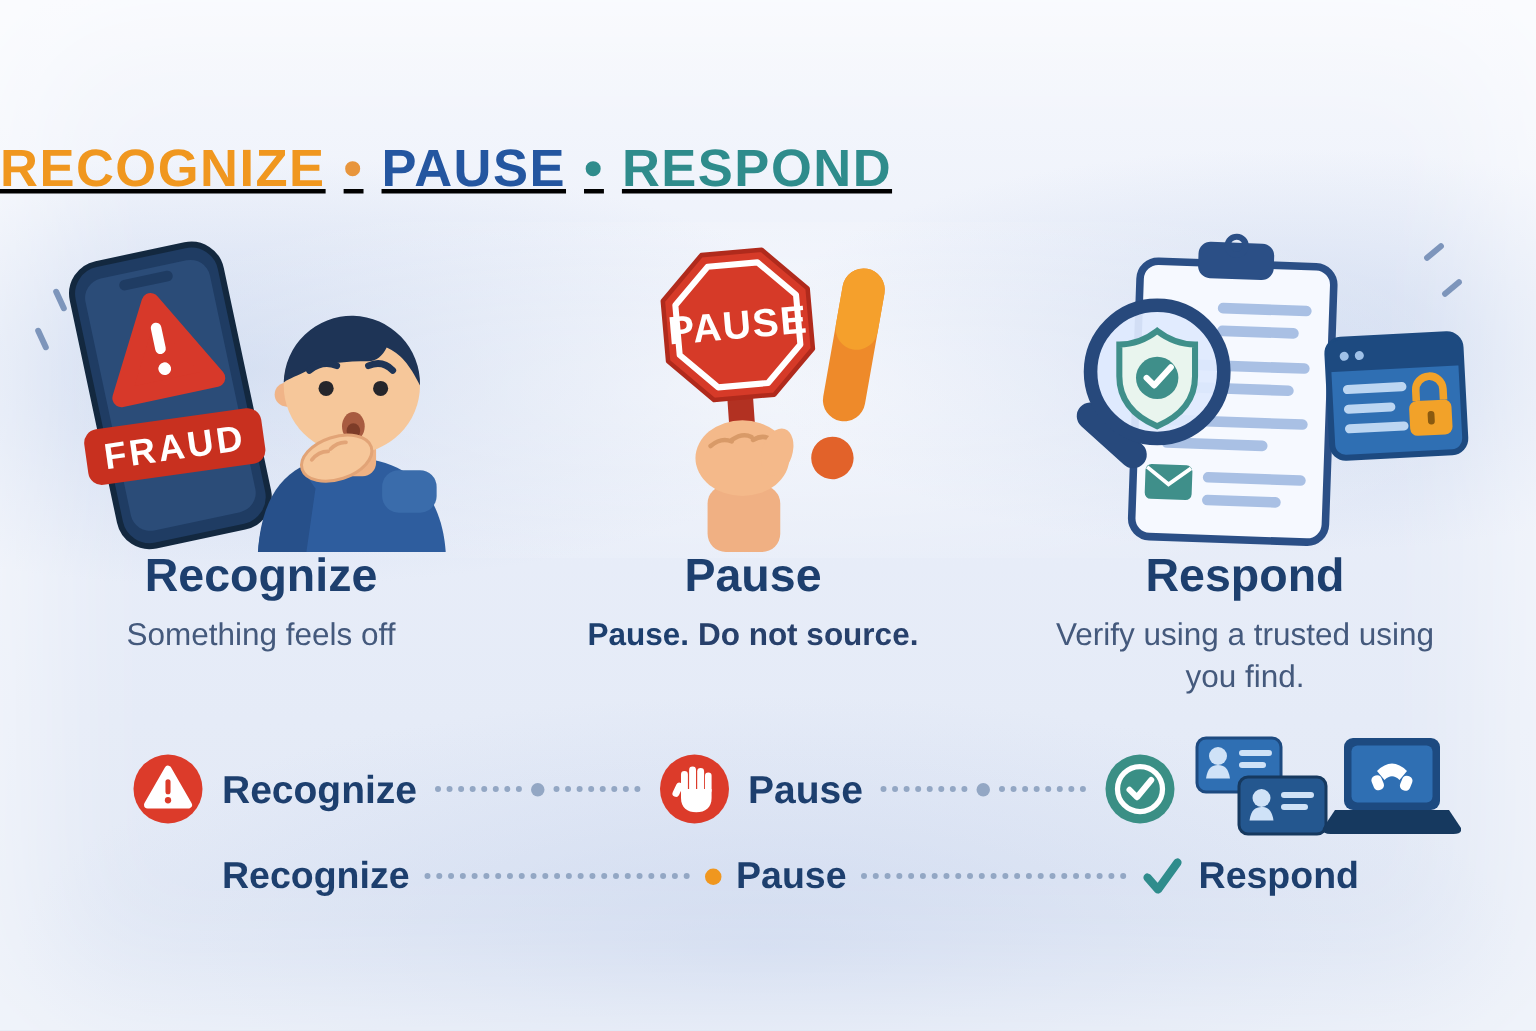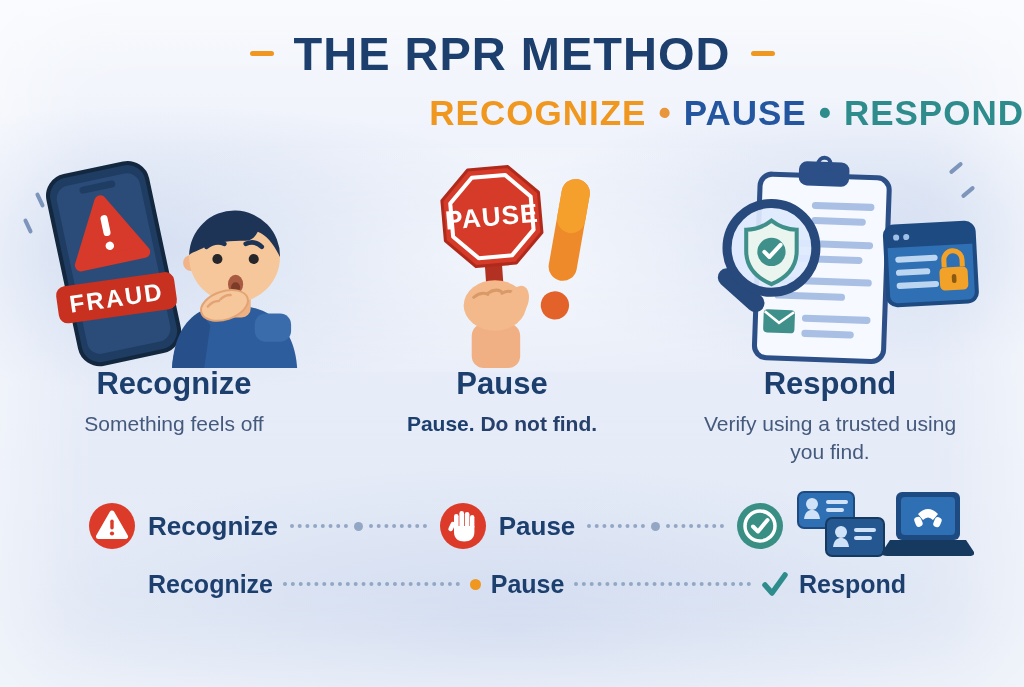--- a/index.html
+++ b/index.html
@@ -17,22 +17,22 @@
     box-shadow: inset 0 0 90px 24px rgba(255,255,255,0.55); }
   .cloud-band{ position:absolute; top:148px; left:14px; right:14px; height:224px;
     background: radial-gradient(60% 80% at 50% 50%, rgba(255,255,255,0.5) 0%, rgba(255,255,255,0) 80%);
     border-radius:140px; }
 
   
   .title-row{ position:absolute; top:26px; left:0; right:0;
     display:flex; justify-content:center; align-items:center; gap:20px; z-index:2; }
   .title{ font-size:47px; font-weight:800; letter-spacing:1px; color:#1d3f6e; }
   .title-accent{ width:24px; height:5px; border-radius:3px; background:#f0971f; }
-  .subtitle{ position:absolute; top:93px; left:0; right:0; text-align:right;
-    font-size:35px; font-weight:800; letter-spacing:1px; z-index:2; }
+  .subtitle{ position:absolute; top:93px; left:0; right:0; text-align:left;
+    font-size:35px; font-weight:800; letter-spacing:1px; z-index:2;text-decoration:underline; }
   .sub-recognize{ color:#f0971f; }
   .sub-pause{ color:#2456a0; }
   .sub-respond{ color:#2f8c8c; }
   .sub-sep1{ color:#e8953c; margin:0 12px; }
   .sub-sep2{ color:#2f8c8c; margin:0 12px; }
 
   
   .illustrations{ position:absolute; top:150px; left:10px; right:30px; height:218px;
     display:flex; z-index:2; }
   .illus{ flex:1; display:flex; justify-content:center; align-items:flex-end; }
@@ -74,25 +74,20 @@
 <body>
 
 <div class="poster">
 
   <div class="cloud-band"></div>
   <span class="accent a1"></span>
   <span class="accent a2"></span>
   <span class="accent a3"></span>
   <span class="accent a4"></span>
 
-  <div class="title-row">
-    <span class="title-accent"></span>
-    <h1 class="title">THE RPR METHOD</h1>
-    <span class="title-accent"></span>
-  </div>
   <div class="subtitle">
     <span class="sub-recognize">RECOGNIZE</span><span class="sub-sep1">•</span><span class="sub-pause">PAUSE</span><span class="sub-sep2">•</span><span class="sub-respond">RESPOND</span>
   </div>
 
   <div class="illustrations">
 
     <div class="illus">
       <svg width="312" height="214" viewBox="0 0 300 212">
 
         <g transform="rotate(-12 88 108)">
@@ -196,21 +191,21 @@
     </div>
   </div>
 
   <div class="steps">
     <div class="step step-recognize">
       <h2>Recognize</h2>
       <p class="desc">Something feels off</p>
     </div>
     <div class="step step-pause">
       <h2>Pause</h2>
-      <p class="desc"><span class="lead">Pause.</span> <span>Do not find.</span></p>
+      <p class="desc"><span class="lead">Pause.</span> <span>Do not source.</span></p>
     </div>
     <div class="step step-respond">
       <h2>Respond</h2>
       <p class="desc">Verify using a trusted using</p>
       <p class="desc">you find.</p>
     </div>
   </div>
 
   <div class="flow1">
     <svg class="badge" viewBox="0 0 48 48">

